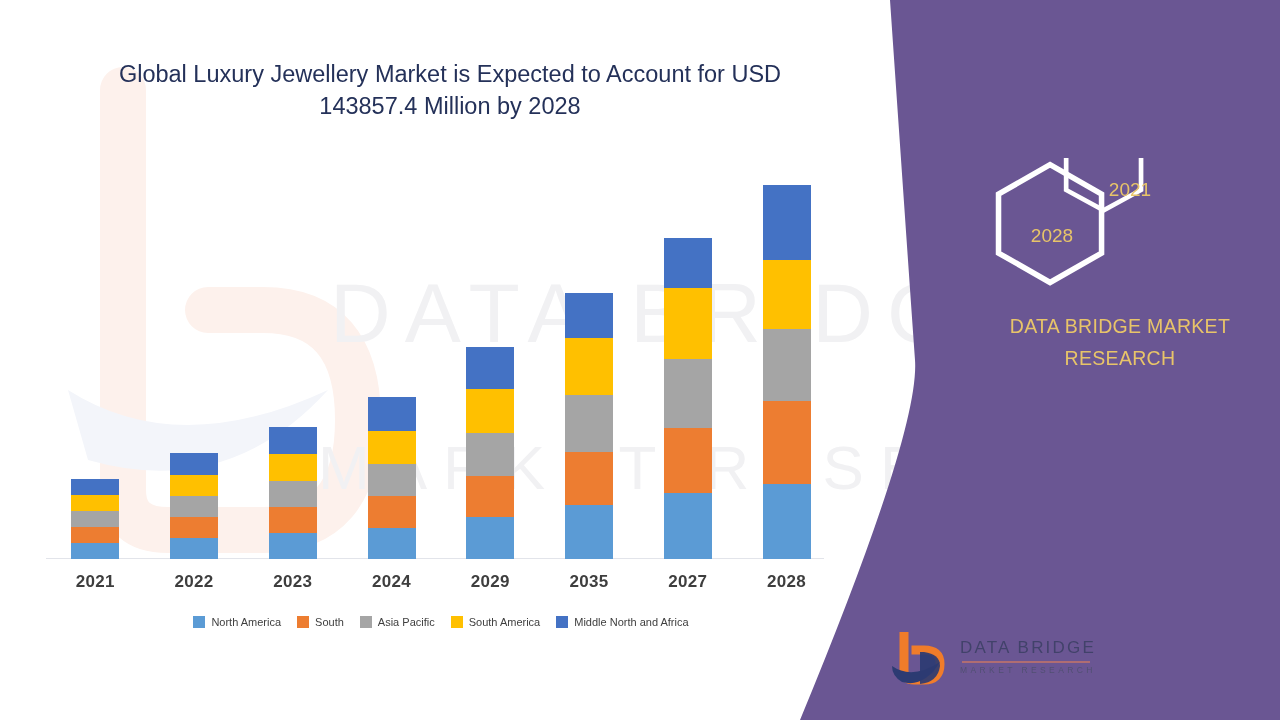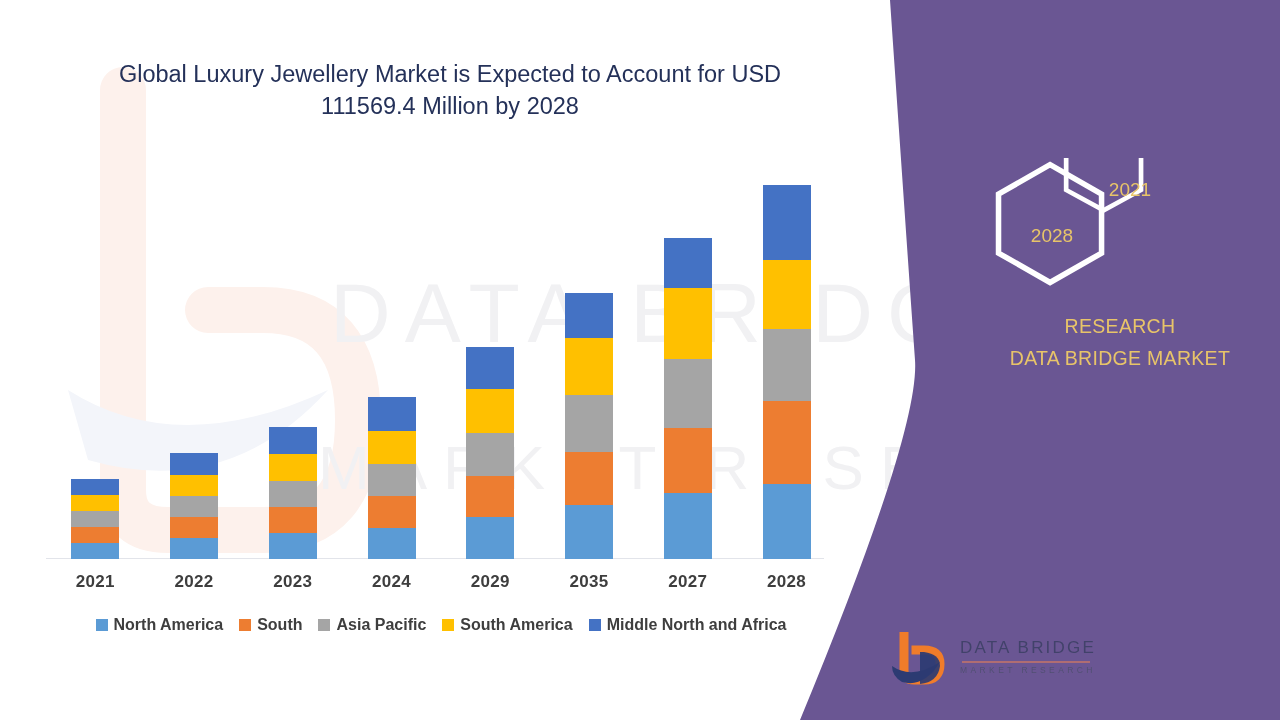--- a/index.html
+++ b/index.html
@@ -73,21 +73,21 @@
     letter-spacing:.3px;
   }
 
   
   #legend {
     position:absolute; left:46px; top:616px; width:790px;
     display:flex; justify-content:center; align-items:center; gap:16px;
   }
   .lg-item { display:flex; align-items:center; gap:6px; }
   .lg-swatch { width:12px; height:12px; display:block; }
-  .lg-label { font-size:16px; color:#3e3e3e; font-weight:700; white-space:nowrap; }
+  .lg-label { font-size:11px; color:#3e3e3e; font-weight:400; white-space:nowrap; }
 
   
   #panel-title {
     position:absolute; left:870px; top:22px; width:400px;
     color:#ffffff; font-size:20.5px; line-height:30px; font-weight:400;
     text-align:left; padding-left:26px;
   }
   #hexes { position:absolute; left:975px; top:158px; width:210px; height:130px; }
   #hex-label-2021 {
     position:absolute; left:1095px; top:172px; width:70px; height:36px;
@@ -129,21 +129,21 @@
 
   <div class="wm-text" id="wm-line1">DATA BRIDGE</div>
   <div class="wm-text" id="wm-line2">MARKET RESEARCH</div>
 
   <div id="purple-panel">
     <svg width="480" height="720" viewBox="0 0 480 720">
       <path d="M90 0 L480 0 L480 720 L0 720 Q120 430 115 360 Q110 290 90 0 Z" fill="#6a5693"></path>
     </svg>
   </div>
 
-  <div id="headline">Global Luxury Jewellery Market is Expected to Account for USD 111569.4 Million by 2028</div>
+  <div id="headline">Global Luxury Jewellery Market is Expected to Account for USD 143857.4 Million by 2028</div>
 
   <div id="chart-area"></div>
   <div id="baseline"></div>
   <div id="plot">
       <div class="bar-slot">
         <div class="bar">
           <div class="seg" style="height: 15.96px; background: rgb(91, 155, 213);"></div>
           <div class="seg" style="height: 15.96px; background: rgb(237, 125, 49);"></div>
           <div class="seg" style="height: 15.96px; background: rgb(165, 165, 165);"></div>
           <div class="seg" style="height: 15.96px; background: rgb(255, 192, 0);"></div>
@@ -249,22 +249,22 @@
 
 
   <svg id="hexes" viewBox="0 0 210 130">
     <polygon points="120,4 168,30 168,82 120,108 72,82 72,30" fill="none" stroke="#ffffff" stroke-width="6" transform="translate(35,-32) scale(0.78)"></polygon>
     <polygon points="62,16 118,48 118,112 62,144 6,112 6,48" fill="none" stroke="#ffffff" stroke-width="6" transform="translate(18,-8) scale(0.92)"></polygon>
   </svg>
   <div id="hex-label-2021">2021</div>
   <div id="hex-label-2028">2028</div>
 
   <div id="brand">
+    <div>DATA BRIDGE MARKET</div>
     <div>RESEARCH</div>
-    <div>DATA BRIDGE MARKET</div>
   </div>
 
   <div id="footer-logo">
     <svg width="66" height="58" viewBox="0 0 66 58">
       <path d="M14 4 L14 40 Q14 48 24 48 L34 48 Q50 48 50 32 Q50 18 34 18 L26 18" fill="none" stroke="#f07c2a" stroke-width="9" stroke-linecap="square"></path>
       <path d="M2 34 Q22 48 50 30 Q34 56 12 50 Q2 44 2 34 Z" fill="#2c3b72"></path>
       <path d="M30 20 L30 52 Q48 50 50 34 Q50 22 34 20 Z" fill="#2c3b72" opacity=".92"></path>
     </svg>
     <div class="fl-text">
       <div id="fl-title">DATA BRIDGE</div>

